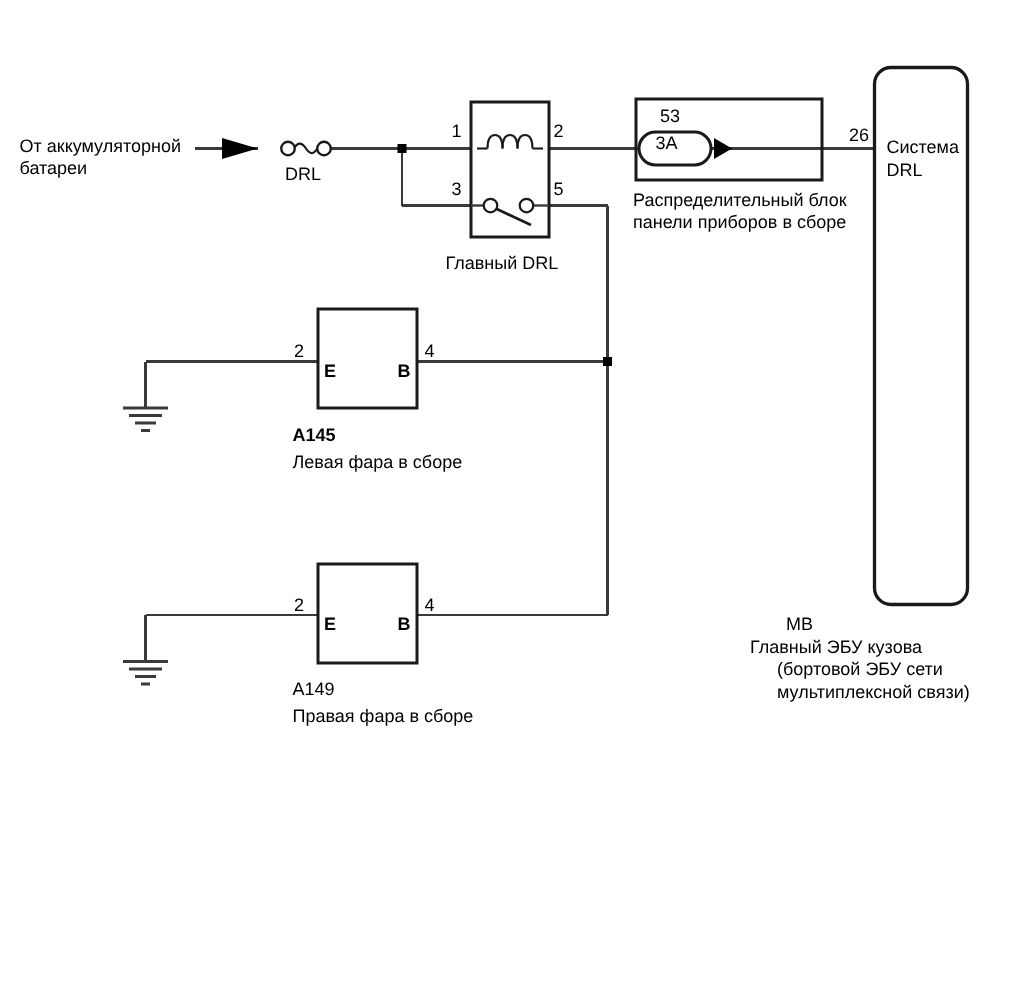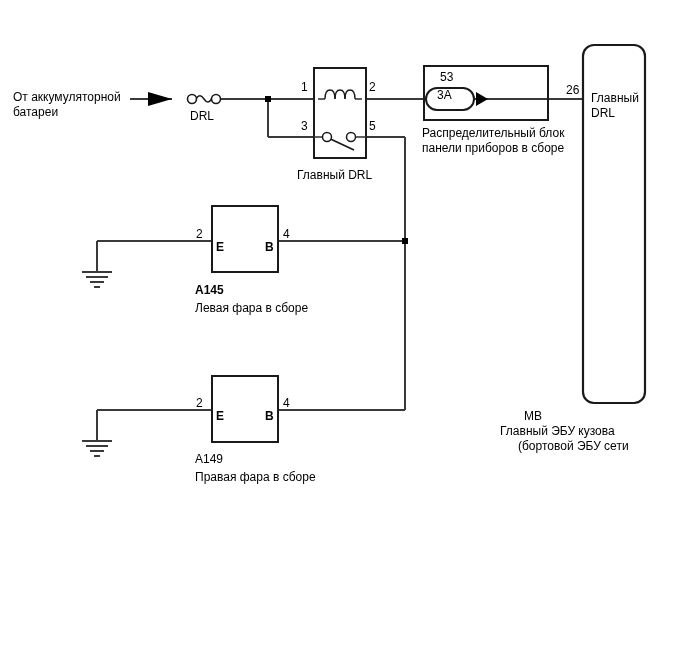--- a/index.html
+++ b/index.html
@@ -144,26 +144,27 @@
   <div class="pin" style="left:301px; top:119px;">3</div>
   <div class="pin" style="left:369px; top:119px;">5</div>
   <div class="lbl" style="left:297px; top:168px;">Главный DRL</div>
 
   <div class="lbl" style="left:440px; top:70px;">53</div>
   <div class="lbl" style="left:437px; top:88px;">3A</div>
   <div class="lbl" style="left:566px; top:83px;">26</div>
   <div class="lbl" style="left:422px; top:141px;">панели приборов в сборе</div>
   <div class="lbl" style="left:422px; top:126px;">Распределительный блок</div>
 
-  <div class="lbl" style="left:591px; top:91px;">Главный</div>
+  <div class="lbl" style="left:591px; top:91px;">Система</div>
   <div class="lbl" style="left:591px; top:106px;">DRL</div>
 
   <div class="lbl" style="left:524px; top:409px;">MB</div>
   <div class="lbl" style="left:500px; top:424px;">Главный ЭБУ кузова</div>
   <div class="lbl" style="left:518px; top:439px;">(бортовой ЭБУ сети</div>
+  <div class="lbl" style="left:518px; top:454px;">мультиплексной связи)</div>
 
   <div class="pin" style="left:196px; top:227px;">2</div>
   <div class="pin" style="left:283px; top:227px;">4</div>
   <div class="term" style="left:216px; top:240px;">E</div>
   <div class="term" style="left:265px; top:240px;">B</div>
   <div class="lbl" style="left:195px; top:283px;font-weight:bold;">A145</div>
   <div class="lbl" style="left:195px; top:301px;">Левая фара в сборе</div>
 
   <div class="pin" style="left:196px; top:396px;">2</div>
   <div class="pin" style="left:283px; top:396px;">4</div>

